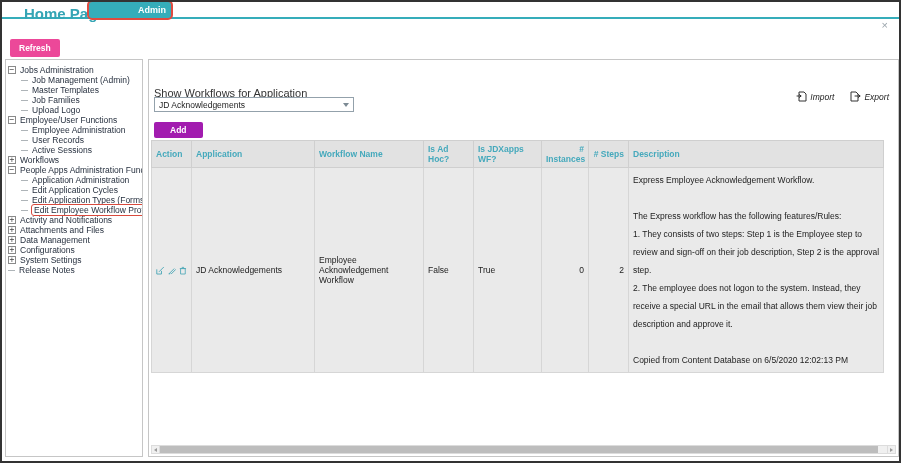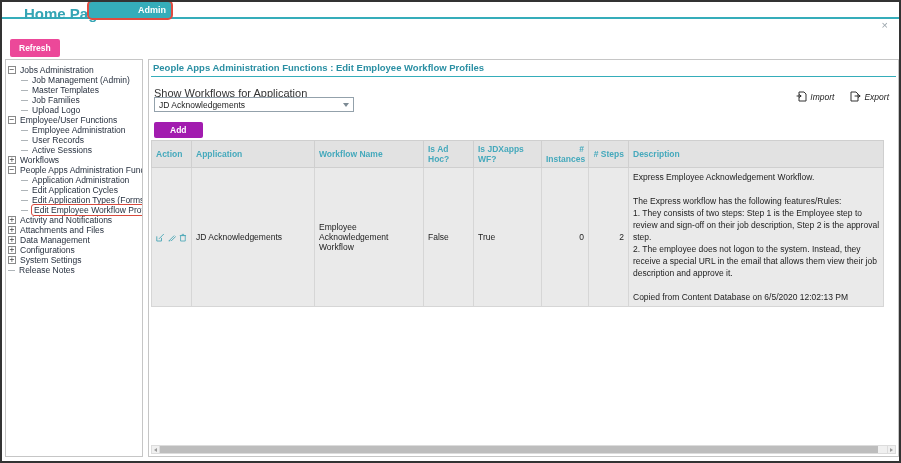--- a/index.html
+++ b/index.html
@@ -59,21 +59,21 @@
     font-family:"Liberation Sans", sans-serif; }
 
   
   #wf-table { position:absolute; left:2px; top:80px; width:732px;
     border-collapse:collapse; table-layout:fixed; }
   #wf-table th { background:#e2e2e2; color:#45a9bc; font-weight:bold; font-size:8.5px;
     text-align:left; padding:3px 4px; border:1px solid #cfcfcf; height:14px;margin-top:40px; }
   #wf-table td { background:#eaeaea; font-size:8.5px; color:#222; padding:3px 4px;
     border:1px solid #d6d6d6; vertical-align:middle; }
   #wf-table th.num, #wf-table td.num { text-align:right; }
-  td.desc { white-space:pre-wrap; font-size:8px; line-height:12px; vertical-align:top;
+  td.desc { white-space:pre-wrap; font-size:8px; line-height:18px; vertical-align:top;
     padding:4px 5px;margin-left:30px; }
   .action-icons { display:flex; gap:3px; align-items:center; }
   .action-icons svg { display:block; }
 
   
   #hscroll { position:absolute; left:2px; right:2px; bottom:2px; height:9px; display:flex; }
   .sb-btn { width:9px; height:9px; background:#f0f0f0; border:1px solid #dcdcdc;
     display:flex; align-items:center; justify-content:center; flex:none; }
   .tri-l { width:0; height:0; border-top:2.5px solid transparent;
     border-bottom:2.5px solid transparent; border-right:3px solid #9a9a9a; }
@@ -177,21 +177,20 @@
         <span class="expander">+</span>
         <span class="lbl">System Settings</span>
       </div>
     <div class="tree-item">
         <span class="connector"></span>
         <span class="lbl">Release Notes</span>
       </div>
   </div>
 
   <div id="main">
-    <div id="main-title">People Apps Administration Functions : Edit Employee Workflow Profiles</div>
 
     <div id="filter-label">Show Workflows for Application</div>
     <div id="app-dropdown">
       <span class="val">JD Acknowledgements</span>
       <span class="chev"></span>
     </div>
 
     <div id="impexp">
       <span class="ie-btn">
         <svg width="11" height="11" viewBox="0 0 11 11" fill="none" stroke="#333" stroke-width="1">

